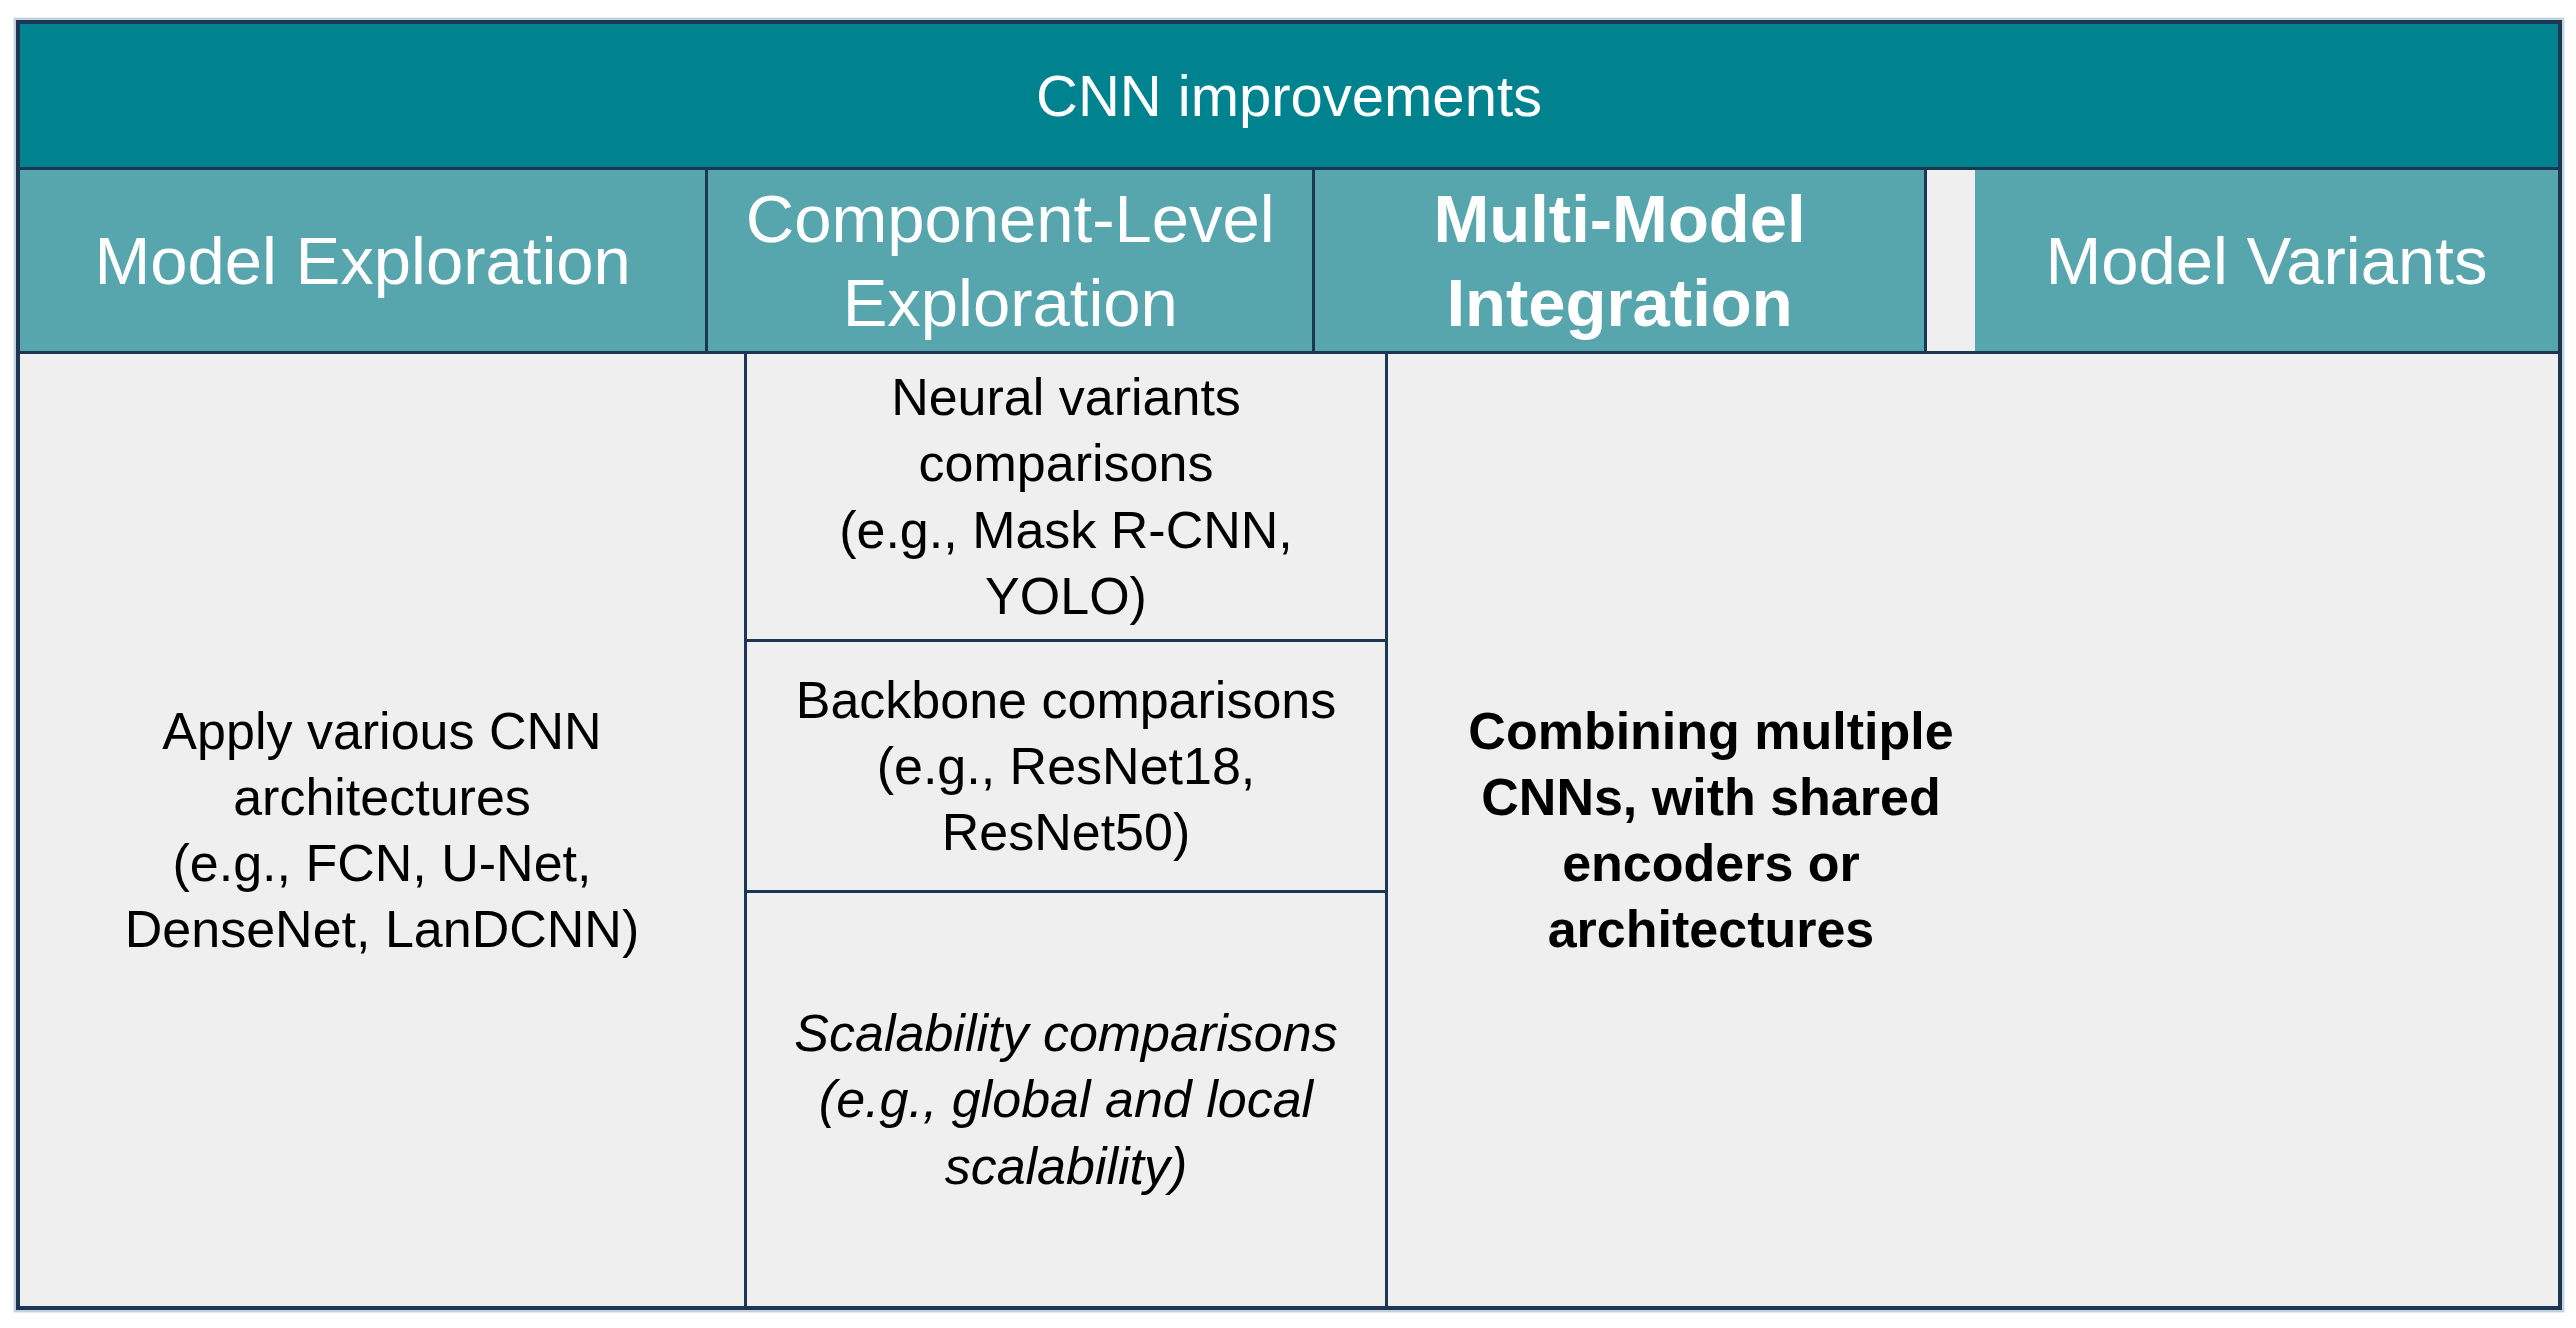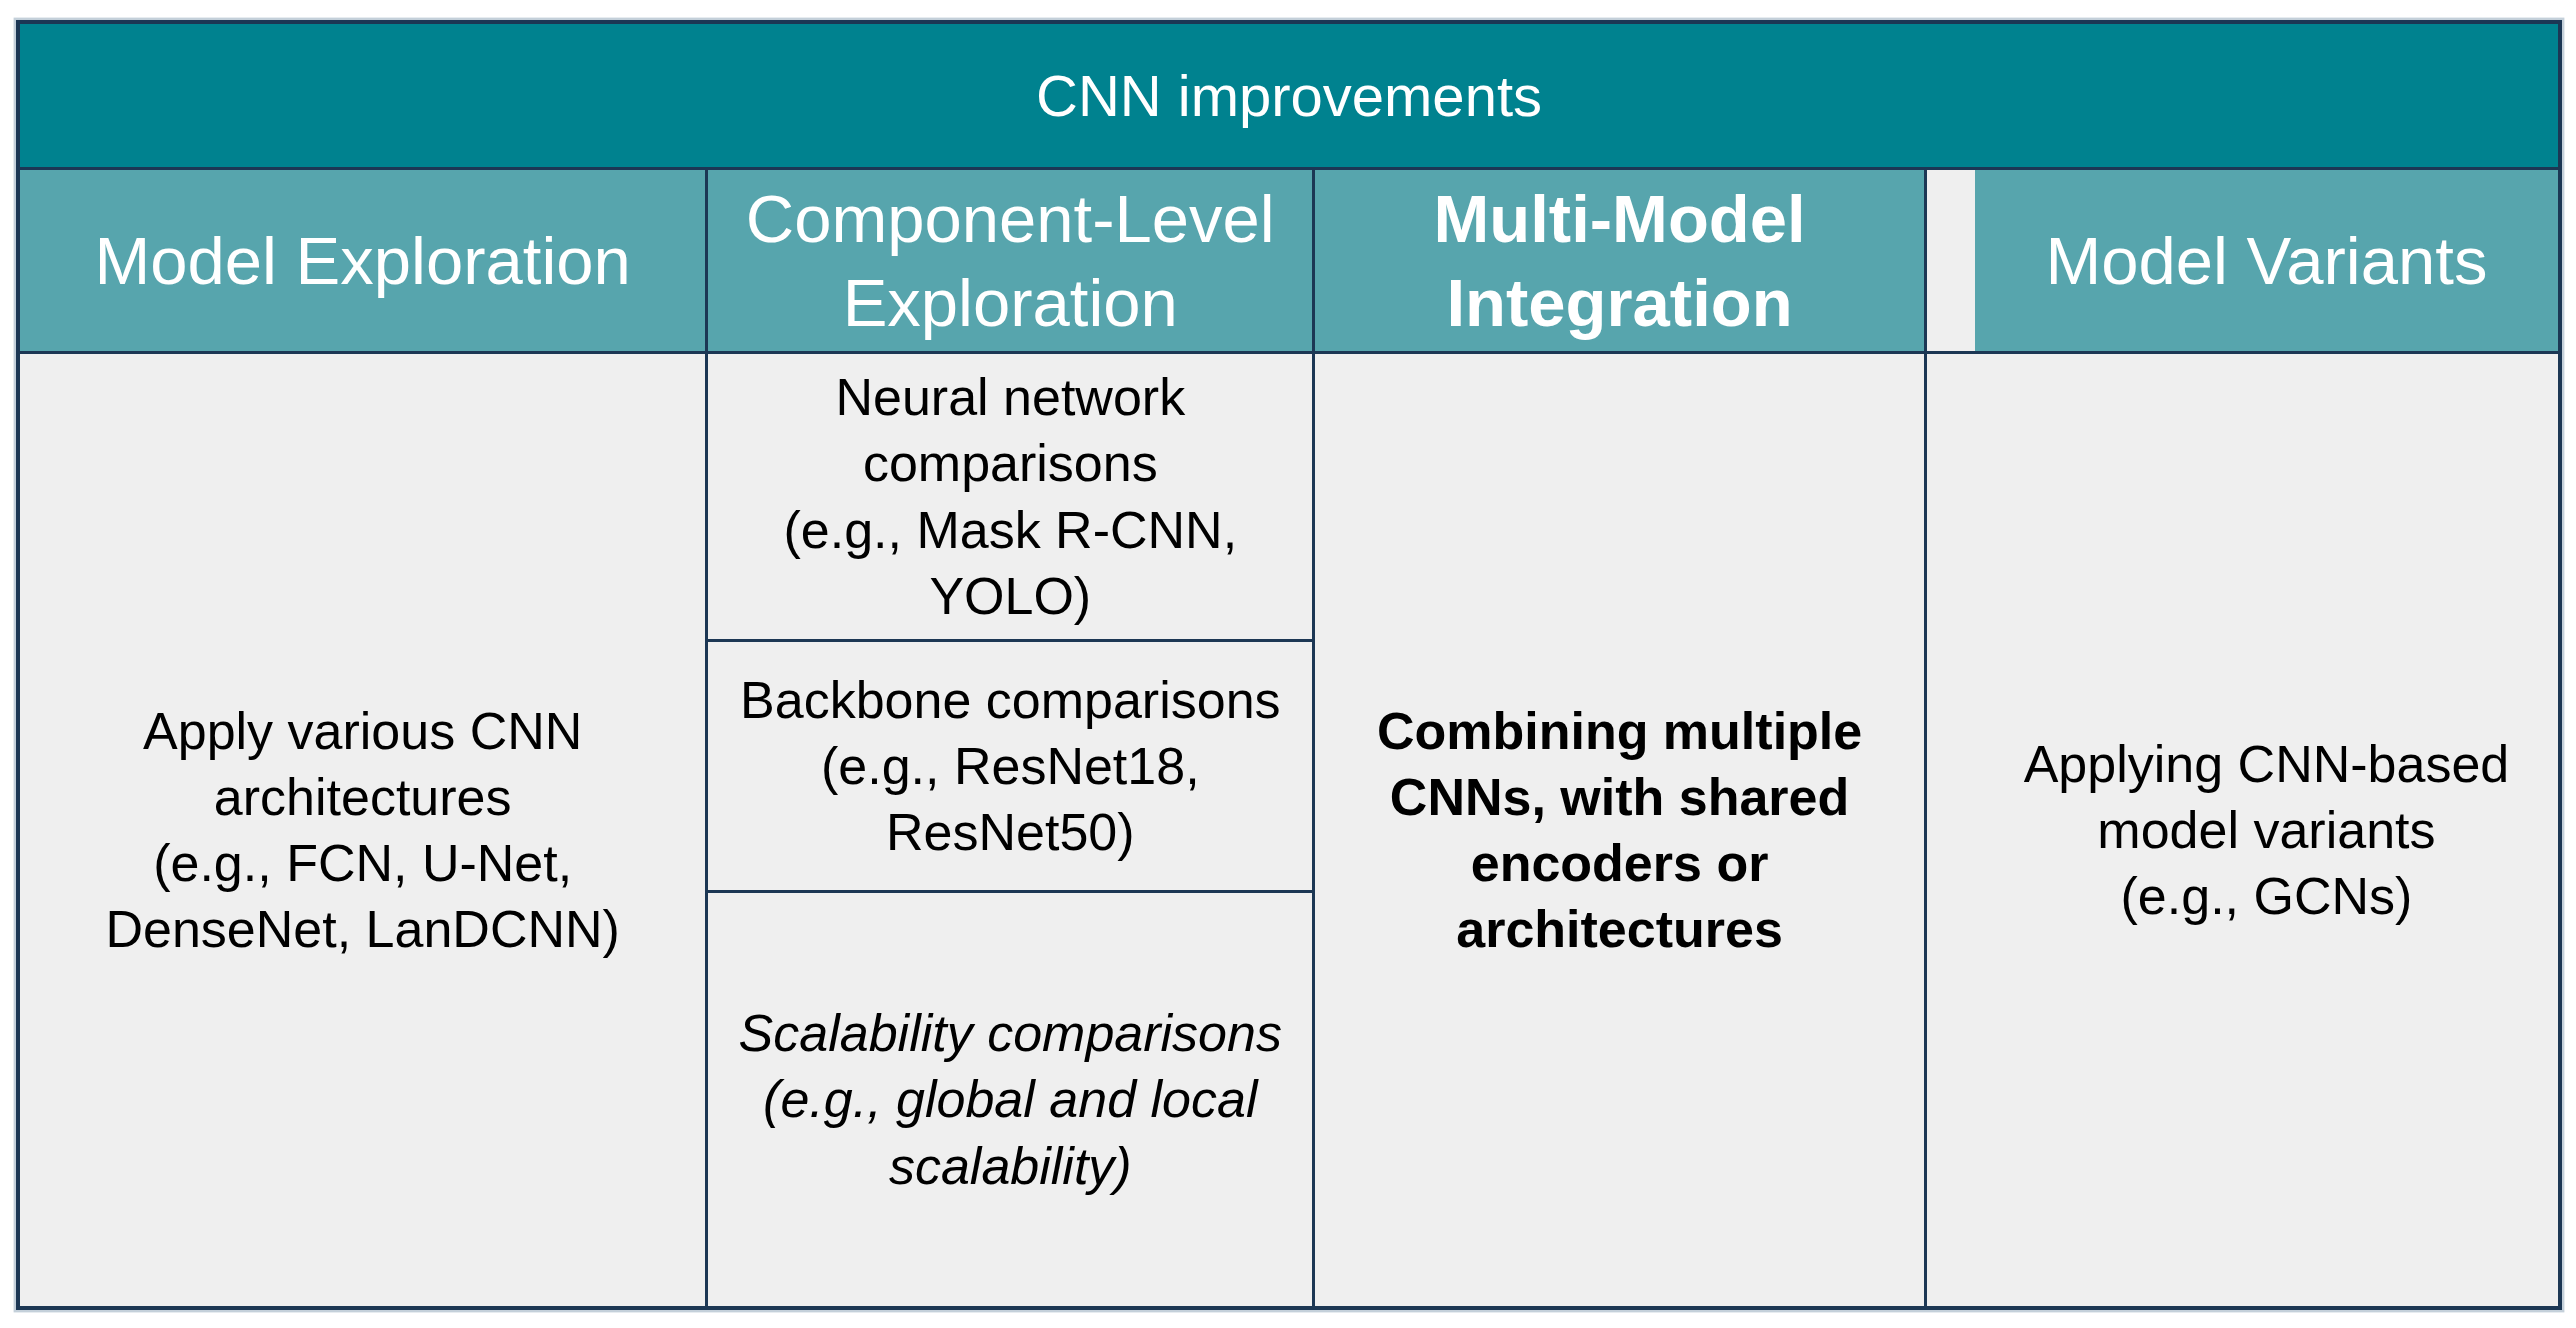--- a/index.html
+++ b/index.html
@@ -101,35 +101,32 @@
     <div class="hcell col-4">Model Variants</div>
   </div>
 
   <div class="body-row">
     <div class="bcell col-1">Apply various CNN
 architectures
 (e.g., FCN, U-Net,
 DenseNet, LanDCNN)</div>
 
     <div class="subcol col-2">
-      <div class="bcell sub-1">Neural network
+      <div class="bcell sub-1">Neural variants
 comparisons
 (e.g., Mask R-CNN,
 YOLO)</div>
       <div class="bcell sub-2">Backbone comparisons
 (e.g., ResNet18,
 ResNet50)</div>
       <div class="bcell sub-4">Scalability comparisons
 (e.g., global and local
 scalability)</div>
     </div>
 
     <div class="bcell col-3">Combining multiple
 CNNs, with shared
 encoders or
 architectures</div>
-    <div class="bcell col-4">Applying CNN-based
-model variants
-(e.g., GCNs)</div>
   </div>
 
 </div>
 
 
 </body></html>

